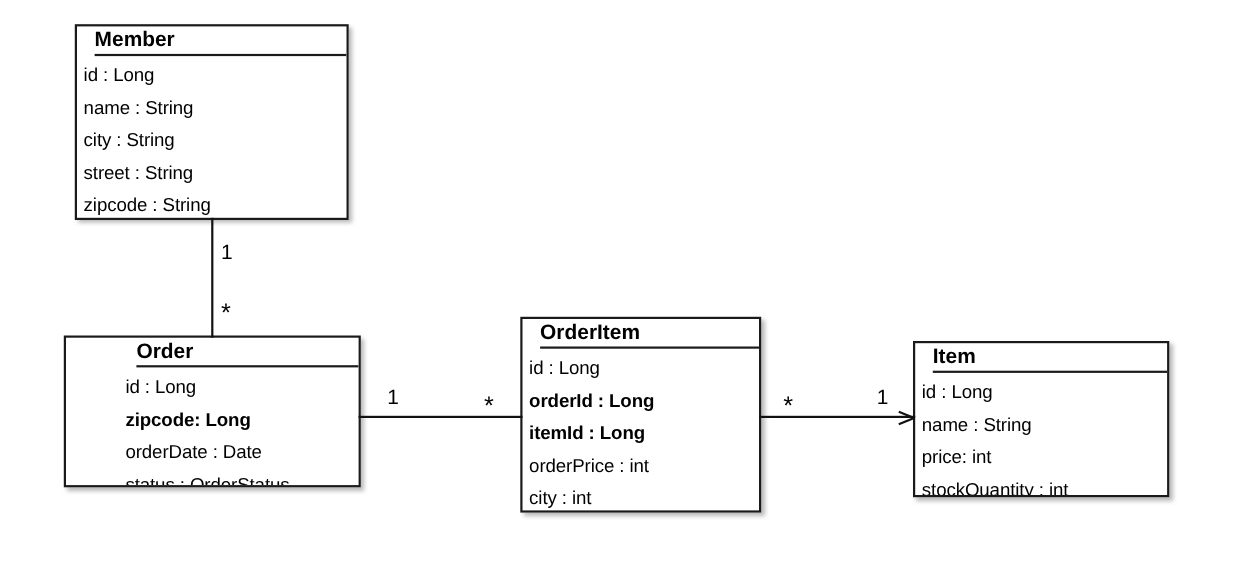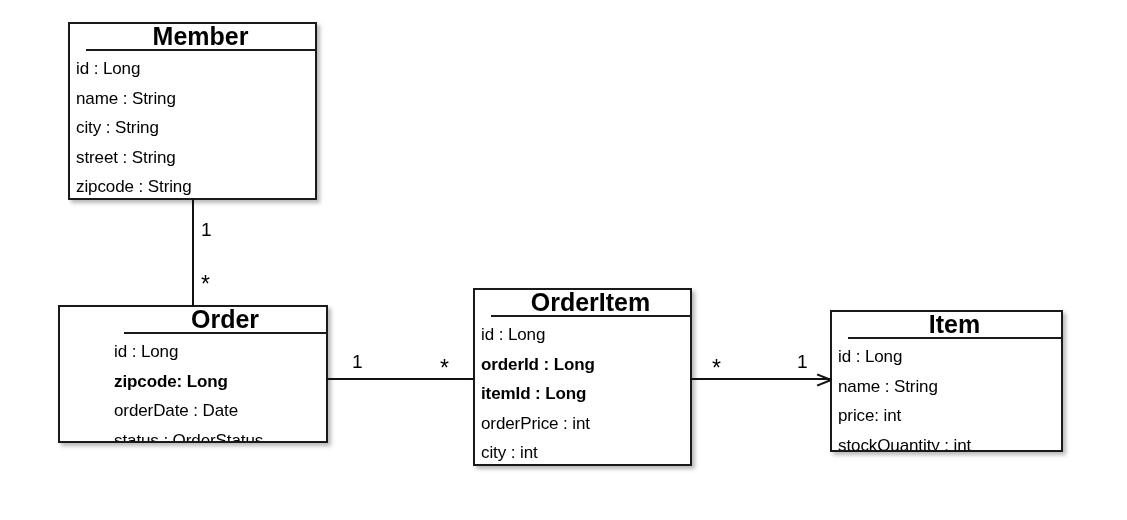--- a/index.html
+++ b/index.html
@@ -29,23 +29,23 @@
     background: #ffffff;
     border: 2.5px solid #1a1a1a;
     box-shadow: 3px 3px 4px rgba(0,0,0,0.28);
     overflow: hidden;
   }
 
   .uml-class-header {
     box-sizing: border-box;
     height: 27px;
     line-height: 25px;
-    text-align: center;
+    text-align: left;
     font-weight: bold;
-    font-size: 25px;
+    font-size: 19px;
     border-bottom: 2.5px solid #1a1a1a;
     white-space: nowrap;
     margin-left: 16px;
   }
 
   .uml-attr-list {
     box-sizing: border-box;
     padding: 3px 0 0 6px;
   }
 

